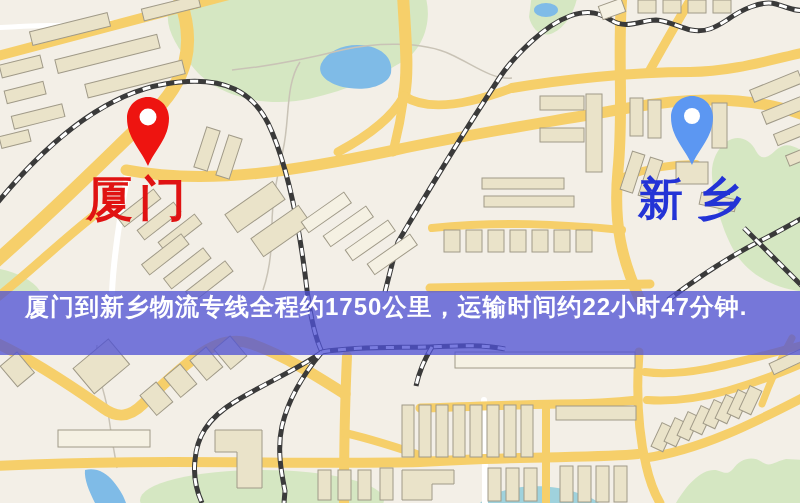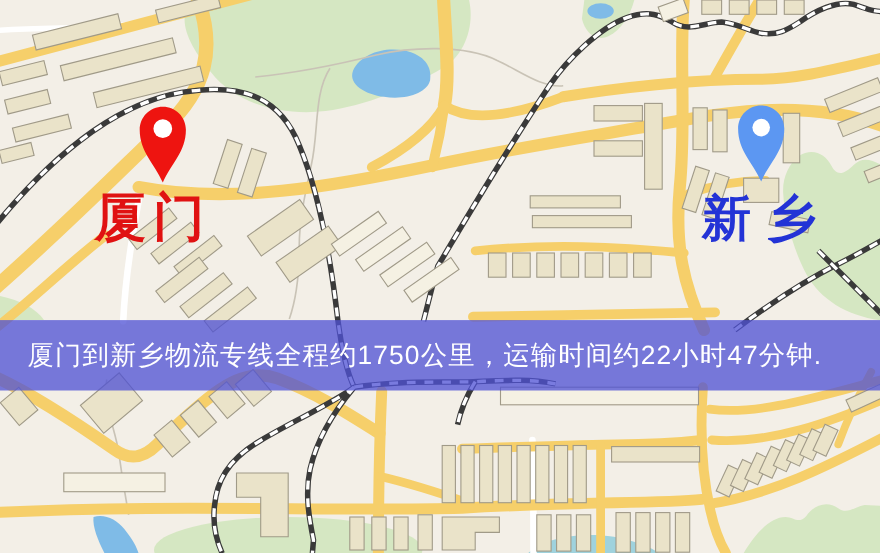--- a/index.html
+++ b/index.html
@@ -29,21 +29,21 @@
   .city-label{
     position:absolute;font-family:"Liberation Serif","DejaVu Serif",serif;
     font-weight:bold;line-height:1;white-space:nowrap;
   }
   .label-origin{left:86px;top:176px;font-size:47px;letter-spacing:6px;color:var(--origin-label-color,#e01212);}
   .label-dest{left:638px;top:177px;font-size:45px;letter-spacing:14px;color:var(--destination-label-color,#2333d6);}
   
   .banner{
     position:absolute;left:0;top:291px;width:800px;height:64px;
     background:var(--banner-bg,rgba(79,82,213,0.76));
-    display:flex;align-items:center;
+    display:flex;font-weight:bold;
   }
   .banner span{
     color:var(--banner-text-color,#fff);font-size:24px;letter-spacing:1px;
     padding-left:25px;white-space:nowrap;
   }
 </style>
 </head>
 <body>
 
 <div class="stage">

